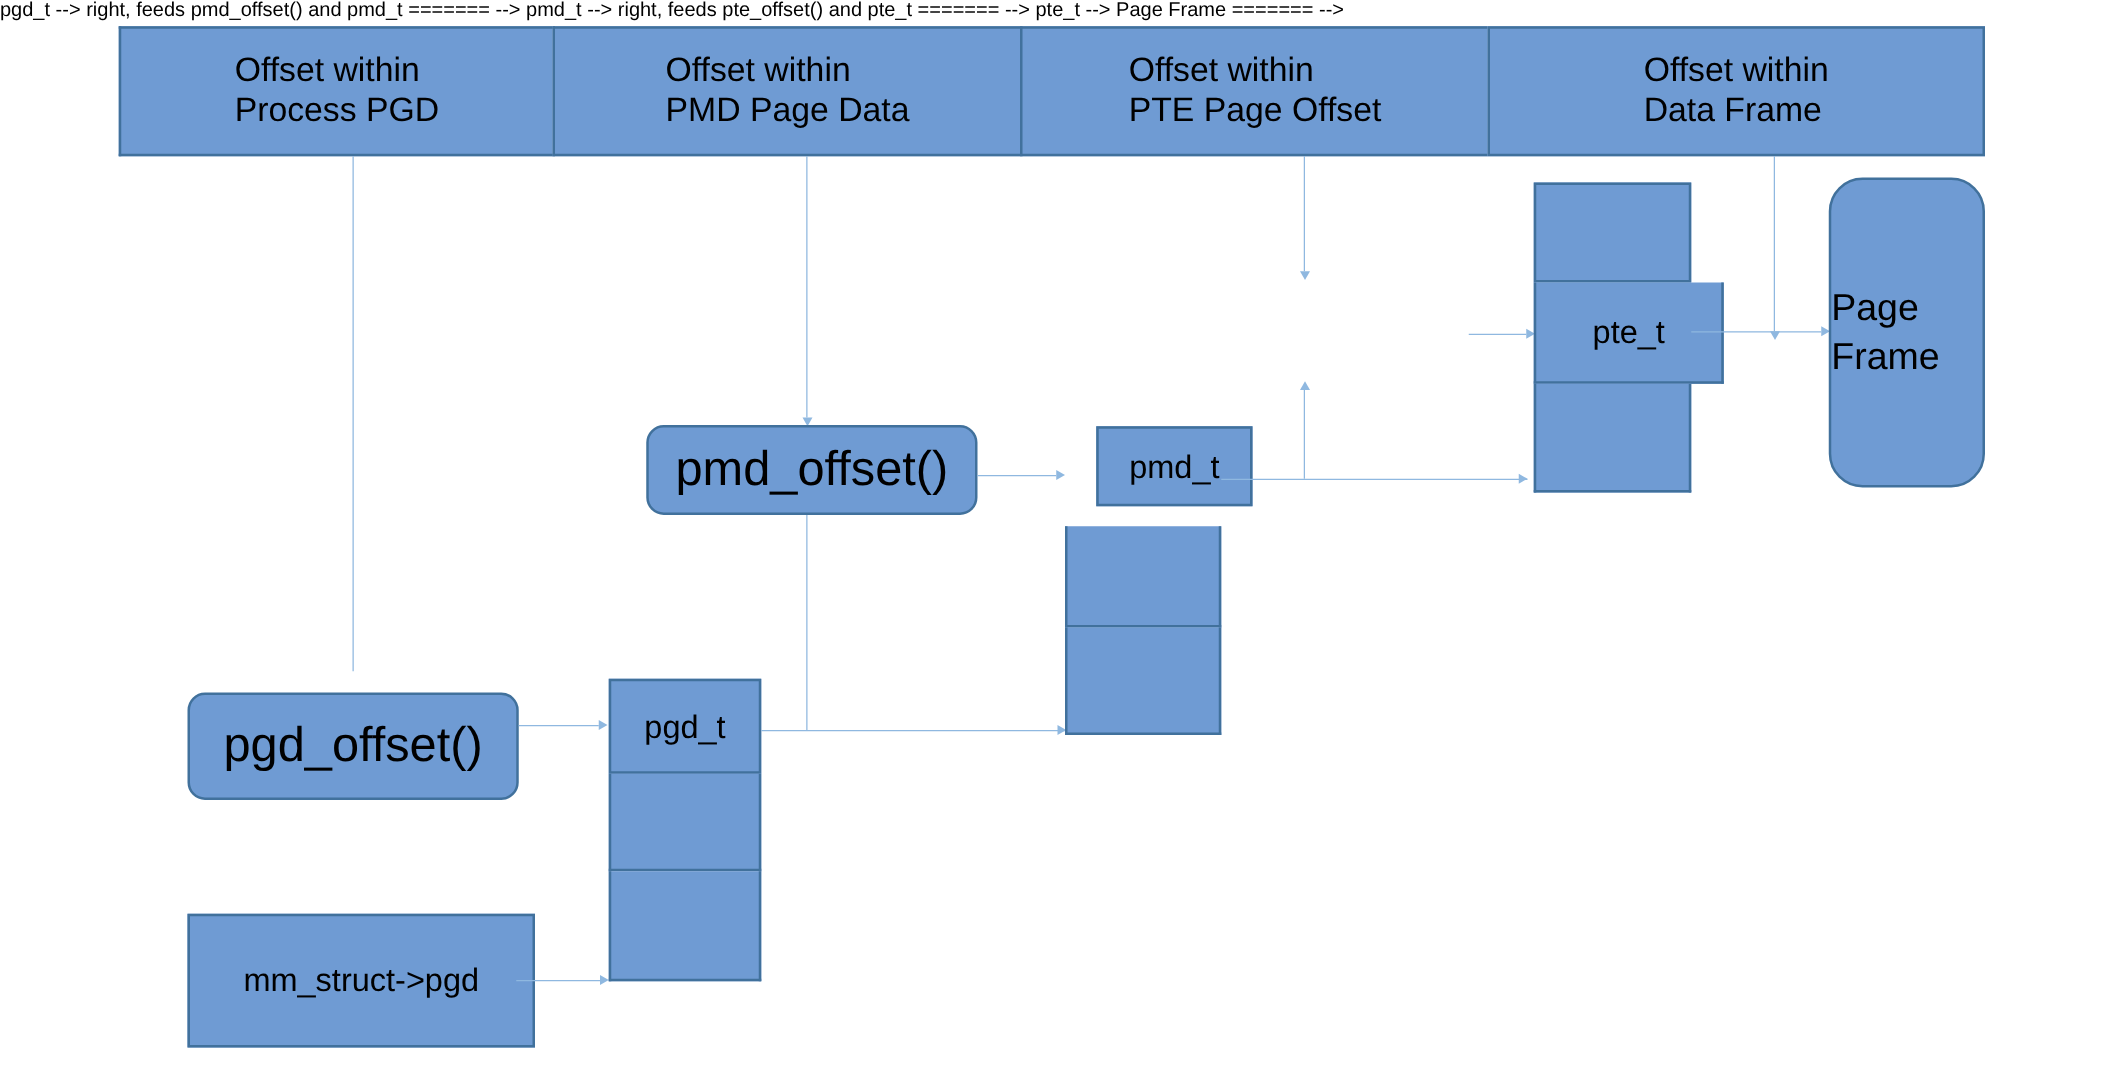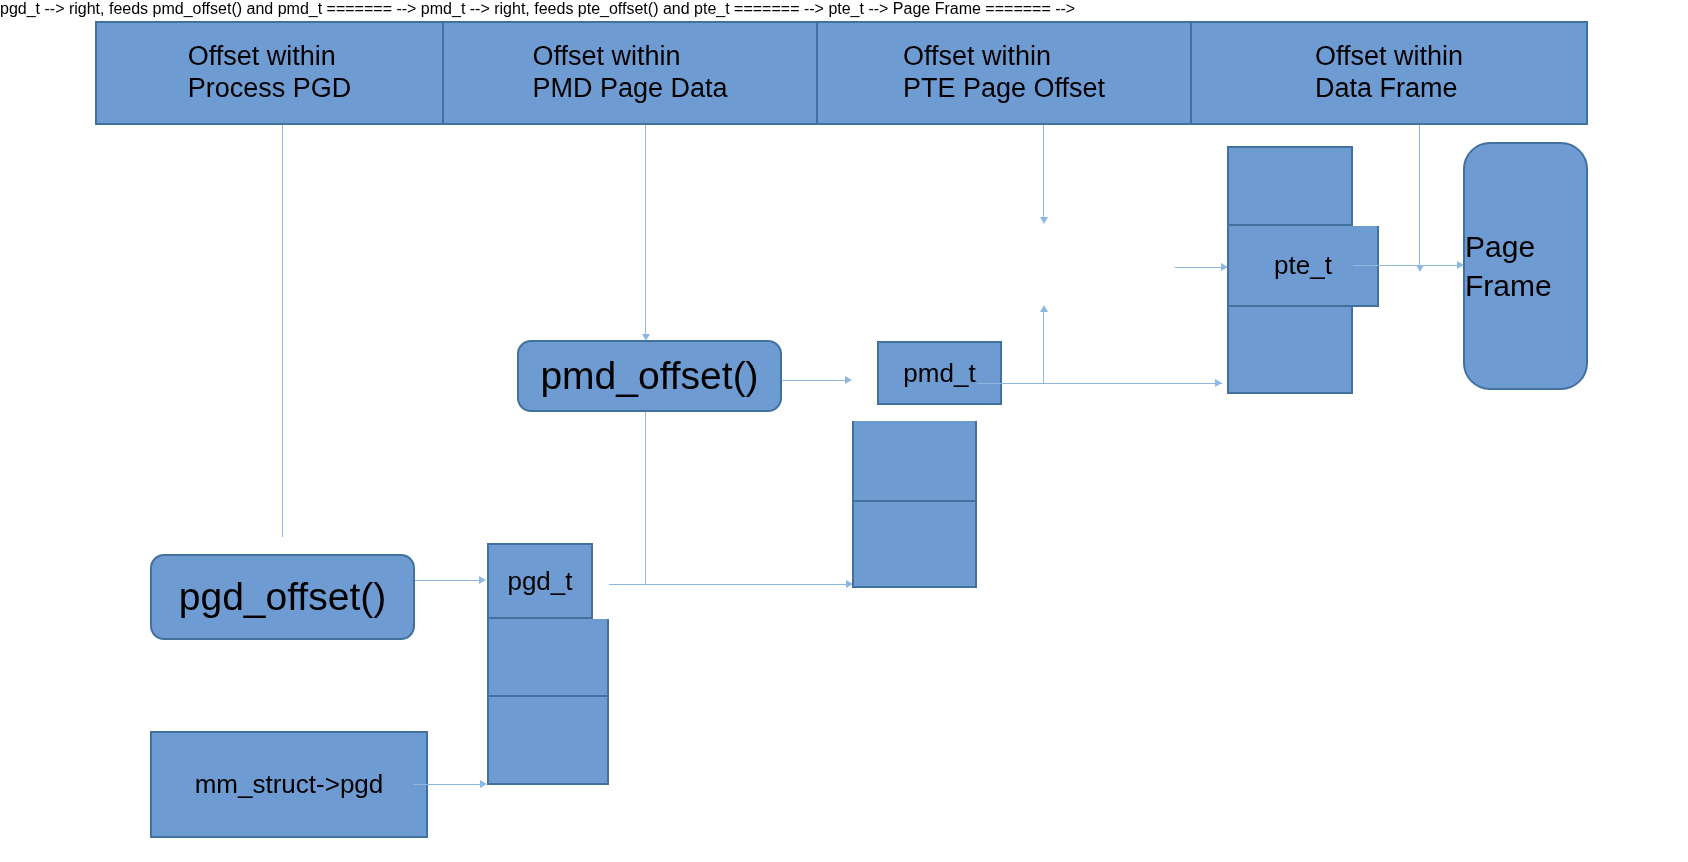--- a/index.html
+++ b/index.html
@@ -130,21 +130,21 @@
   
   <div class="blk fn" style="left:150px;top:554px;width:265px;height:86px;">
     <span>pgd_offset()</span>
   </div>
 
    pgd_t --&gt;
   <div class="ln lnh" style="left:415px;top:580px;width:64px;"></div>
   <div class="ah ah-r" style="left:479px;top:576px;"></div>
 
   
-  <div class="blk cell" style="left:487px;top:543px;width:106px;height:76px;">
+  <div class="blk cell" style="left:487px;top:543px;width:122px;height:76px;">
     <span>pgd_t</span>
   </div>
   <div class="blk cell mid" style="left:487px;top:619px;width:122px;height:78px;"></div>
   <div class="blk cell bot" style="left:487px;top:697px;width:122px;height:88px;"></div>
 
   
   <div class="blk rect" style="left:150px;top:731px;width:278px;height:107px;">
     <span>mm_struct-&gt;pgd</span>
   </div>
   <div class="ln lnh" style="left:413px;top:784px;width:67px;"></div>

